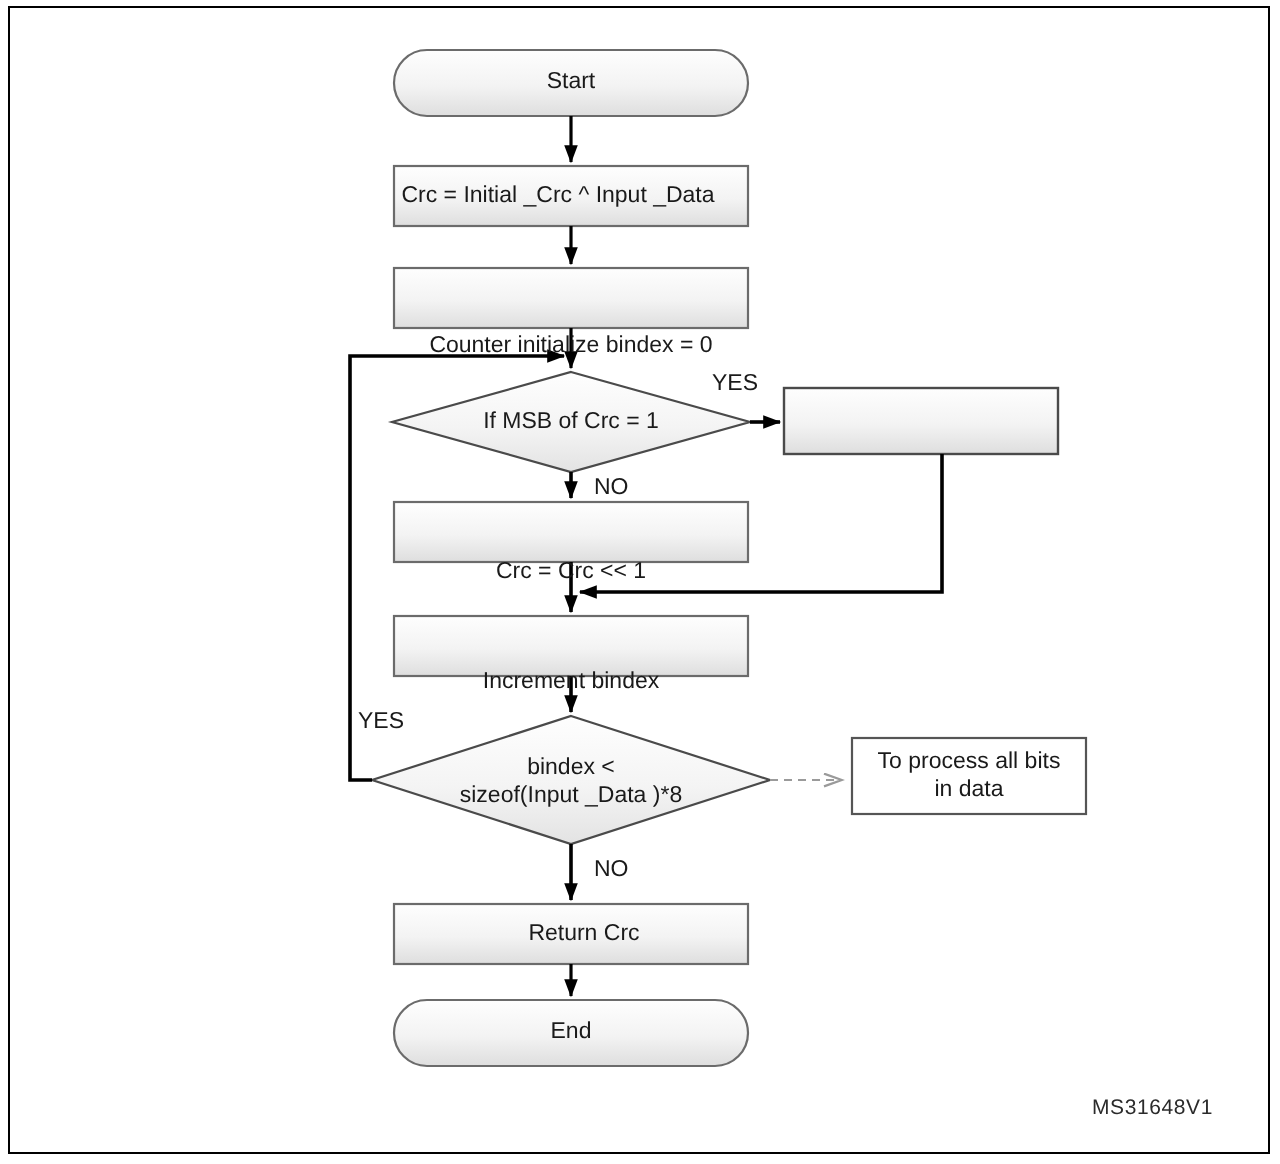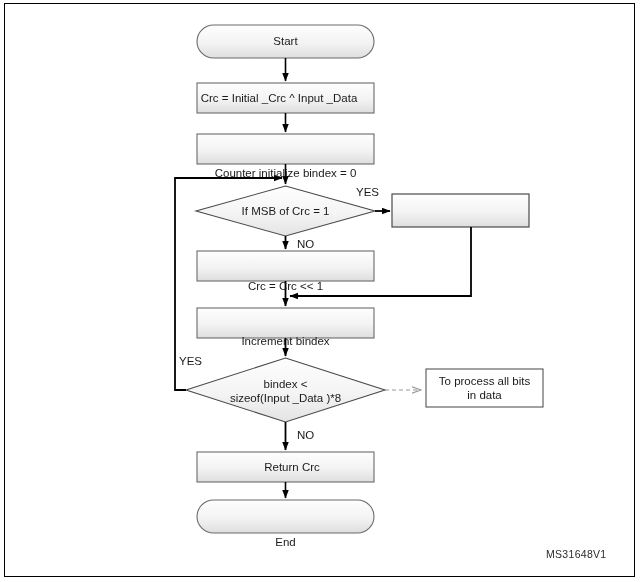--- a/index.html
+++ b/index.html
@@ -150,21 +150,21 @@
   <div class="node-label" style="left:197px; top:308px; width:177px; height:30px;margin-top:18px;">Increment bindex</div>
 
   <div class="node-label" style="left:196px; top:371px; width:179px; height:40px;">bindex &lt;
 sizeof(Input _Data )*8</div>
 
   <div class="node-label" style="left:426px; top:369px; width:117px; height:38px;">To process all bits
 in data</div>
 
   <div class="node-label" style="left:197px; top:452px; width:190px; height:30px;">Return Crc</div>
 
-  <div class="node-label" style="left:197px; top:500px; width:177px; height:33px;margin-top:26px;">End</div>
+  <div class="node-label" style="left:197px; top:500px; width:177px; height:33px;">End</div>
 
   <div class="edge-label" style="left:356px; top:186px;">YES</div>
 
   <div class="edge-label" style="left:297px; top:238px;">NO</div>
 
   <div class="edge-label" style="left:179px; top:355px;">YES</div>
 
   <div class="edge-label" style="left:297px; top:429px;">NO</div>
 
   <div class="caption" style="left:546px; top:548px;">MS31648V1</div>

